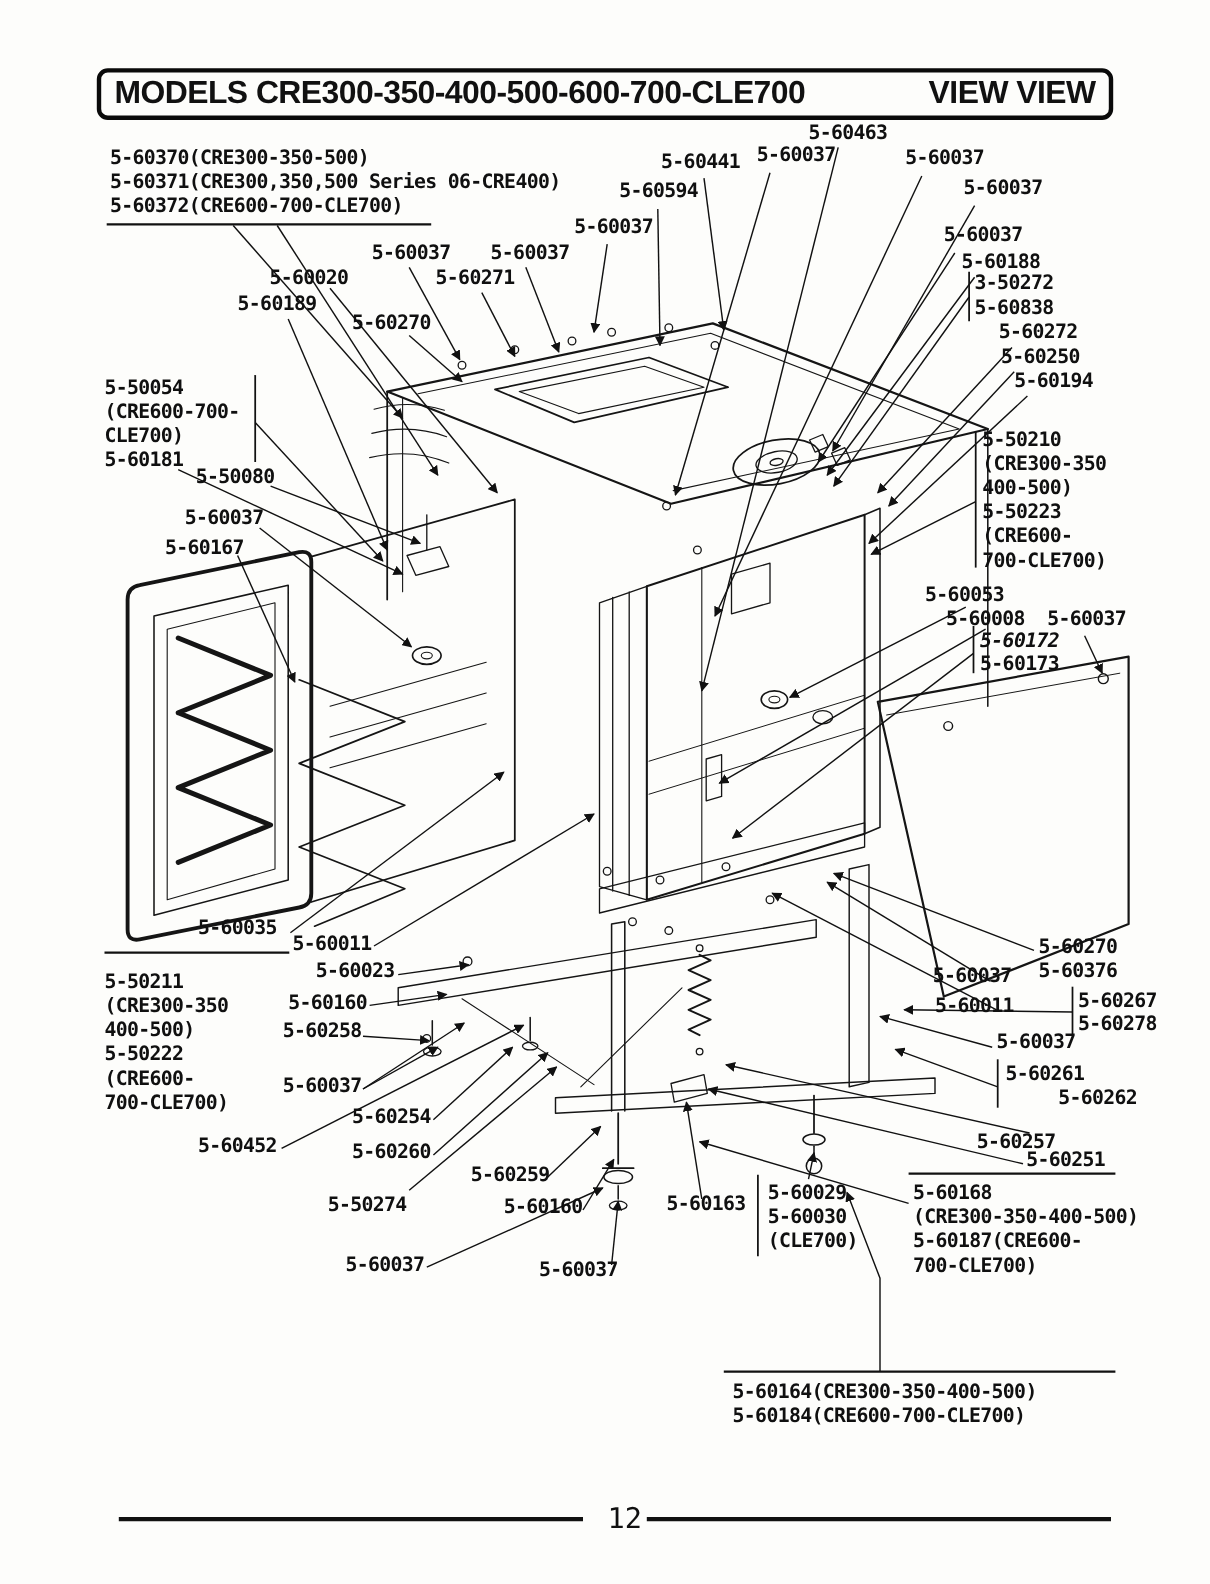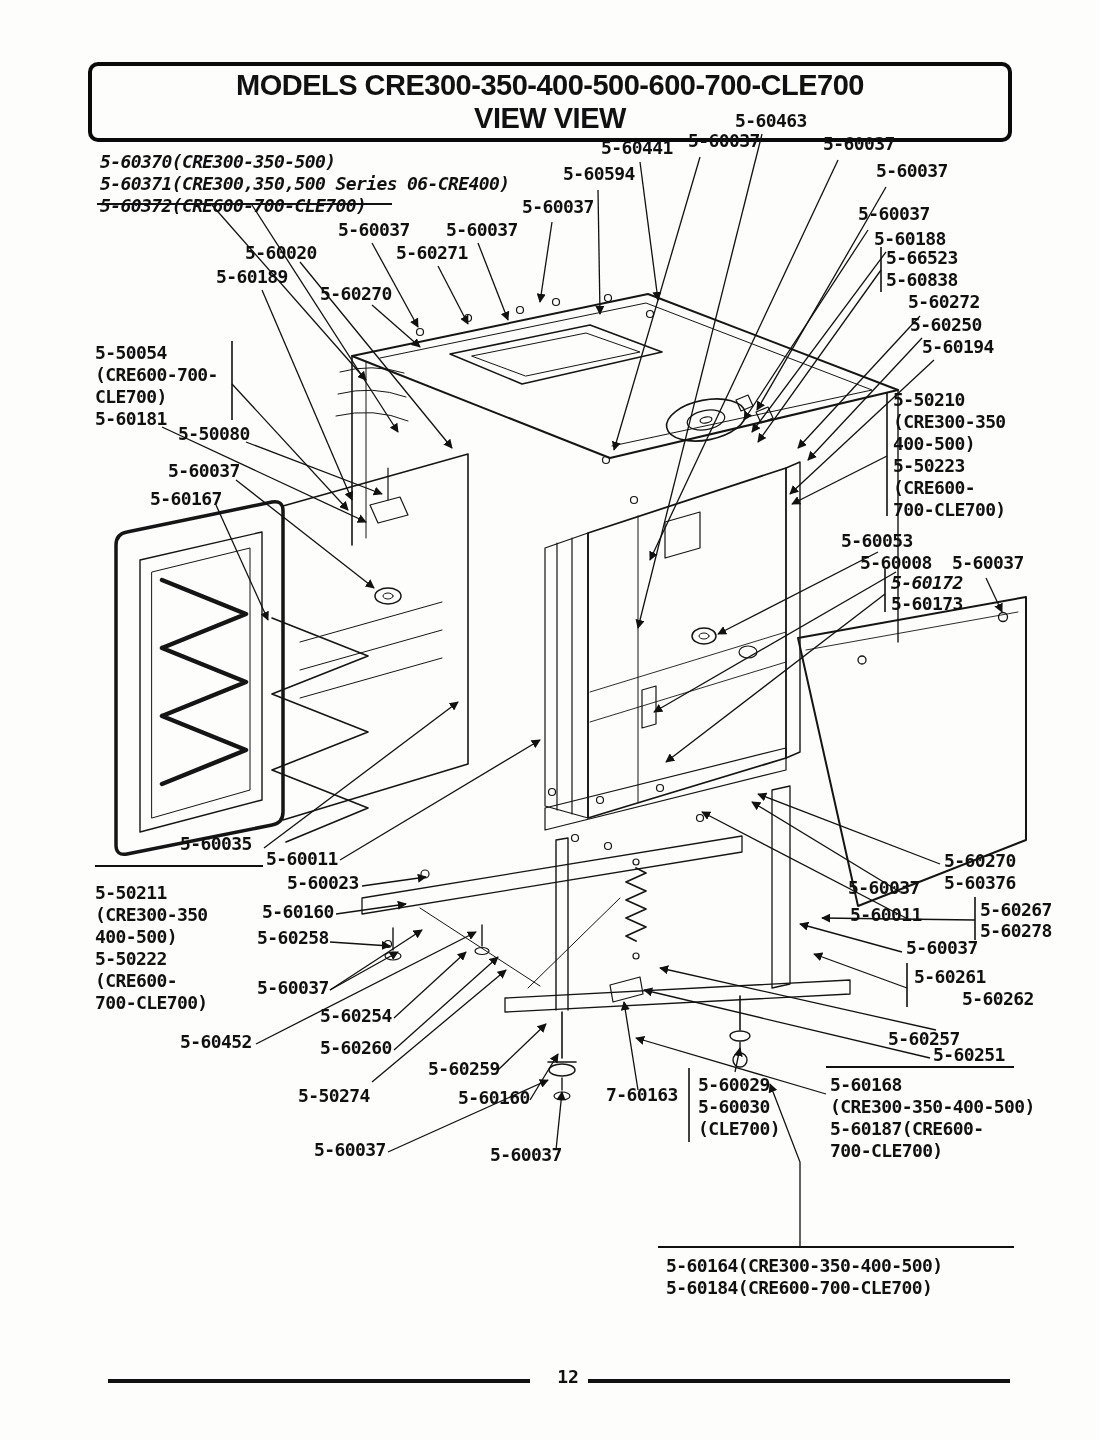--- a/index.html
+++ b/index.html
@@ -1,28 +1,28 @@
 <!DOCTYPE html>
 <html><head>
 <meta charset="utf-8">
 <style>
   html,body{margin:0;padding:0;background:#e8e8e4;}
   .page{position:relative;width:1100px;height:1440px;background:#fdfdfb;margin:0 auto;overflow:hidden;color:#111;}
   .header{position:absolute;left:88px;top:62px;width:924px;box-sizing:border-box;
           border:4px solid #0a0a0a;border-radius:10px;background:#fdfdfb;
           display:flex;justify-content:space-between;align-items:center;
           padding:3px 12px;font-family:"Liberation Sans",sans-serif;
-          font-weight:700;font-size:29px;letter-spacing:-0.5px;white-space:nowrap;flex-direction:column;}
+          font-weight:700;font-size:29px;letter-spacing:-0.5px;white-space:nowrap;}
   .diagram-svg{position:absolute;left:0;top:0;}
   .part-label{position:absolute;font-family:"DejaVu Sans Mono","Liberation Mono",monospace;
           font-weight:700;font-size:18px;line-height:22px;letter-spacing:-0.6px;
           white-space:pre;color:#101010;}
   .page-number{position:absolute;left:536px;top:1366px;width:64px;text-align:center;
           font-family:"DejaVu Sans Mono","Liberation Mono",monospace;
-          font-weight:700;font-size:18px;color:#101010;}
+          font-weight:400;font-size:26px;color:#101010;}
   .leader{marker-end:url(#arr);}
 </style>
 </head>
 <body>
 
 <div class="page">
 
   <div class="header">
     <span>MODELS CRE300-350-400-500-600-700-CLE700</span>
     <span>VIEW VIEW</span>
@@ -201,37 +201,37 @@
       <path d="M689,1068 L689,1142" stroke-width="1.6"></path>
     </g>
 
     <g stroke="#111">
       <line x1="108" y1="1381" x2="530" y2="1381" stroke-width="4"></line>
       <line x1="588" y1="1381" x2="1010" y2="1381" stroke-width="4"></line>
     </g>
   </svg>
 
   <div id="labels">
-      <div class="part-label" style="left: 100px; top: 151px; font-style: italic;">5-60370(CRE300-350-500)
+      <div class="part-label" style="left: 100px; top: 133px;">5-60370(CRE300-350-500)
 5-60371(CRE300,350,500 Series 06-CRE400)
 5-60372(CRE600-700-CLE700)</div>
       <div class="part-label" style="left: 735px; top: 110px;">5-60463</div>
       <div class="part-label" style="left: 688px; top: 130px;">5-60037</div>
       <div class="part-label" style="left: 601px; top: 137px;">5-60441</div>
       <div class="part-label" style="left: 823px; top: 133px;">5-60037</div>
       <div class="part-label" style="left: 563px; top: 163px; text-align: center;">5-60594</div>
       <div class="part-label" style="left: 876px; top: 160px;">5-60037</div>
       <div class="part-label" style="left: 522px; top: 196px;">5-60037</div>
       <div class="part-label" style="left: 858px; top: 203px;">5-60037</div>
       <div class="part-label" style="left: 338px; top: 219px;">5-60037</div>
       <div class="part-label" style="left: 446px; top: 219px;">5-60037</div>
       <div class="part-label" style="left: 874px; top: 228px;">5-60188</div>
       <div class="part-label" style="left: 245px; top: 242px;">5-60020</div>
       <div class="part-label" style="left: 396px; top: 242px;">5-60271</div>
-      <div class="part-label" style="left: 886px; top: 247px;">5-66523</div>
+      <div class="part-label" style="left: 886px; top: 247px;">3-50272</div>
       <div class="part-label" style="left: 886px; top: 269px;">5-60838</div>
       <div class="part-label" style="left: 216px; top: 266px;">5-60189</div>
       <div class="part-label" style="left: 320px; top: 283px;">5-60270</div>
       <div class="part-label" style="left: 908px; top: 291px;">5-60272</div>
       <div class="part-label" style="left: 910px; top: 314px;">5-60250</div>
       <div class="part-label" style="left: 922px; top: 336px;">5-60194</div>
       <div class="part-label" style="left: 95px; top: 342px;">5-50054
 (CRE600-700-
 CLE700)</div>
       <div class="part-label" style="left: 95px; top: 408px;">5-60181</div>
@@ -262,21 +262,21 @@
 700-CLE700)</div>
       <div class="part-label" style="left: 257px; top: 977px;">5-60037</div>
       <div class="part-label" style="left: 180px; top: 1031px;">5-60452</div>
       <div class="part-label" style="left: 320px; top: 1005px;">5-60254</div>
       <div class="part-label" style="left: 320px; top: 1037px;">5-60260</div>
       <div class="part-label" style="left: 298px; top: 1069px; margin-top: 16px;">5-50274</div>
       <div class="part-label" style="left: 428px; top: 1058px;">5-60259</div>
       <div class="part-label" style="left: 458px; top: 1087px;">5-60160</div>
       <div class="part-label" style="left: 314px; top: 1139px;">5-60037</div>
       <div class="part-label" style="left: 490px; top: 1144px;">5-60037</div>
-      <div class="part-label" style="left: 606px; top: 1084px;">7-60163</div>
+      <div class="part-label" style="left: 606px; top: 1084px;">5-60163</div>
       <div class="part-label" style="left: 698px; top: 1074px;">5-60029
 5-60030
 (CLE700)</div>
       <div class="part-label" style="left: 944px; top: 850px;">5-60270</div>
       <div class="part-label" style="left: 944px; top: 872px;">5-60376</div>
       <div class="part-label" style="left: 848px; top: 877px;">5-60037</div>
       <div class="part-label" style="left: 850px; top: 904px;">5-60011</div>
       <div class="part-label" style="left: 980px; top: 899px;">5-60267</div>
       <div class="part-label" style="left: 980px; top: 920px;">5-60278</div>
       <div class="part-label" style="left: 906px; top: 937px;">5-60037</div>

